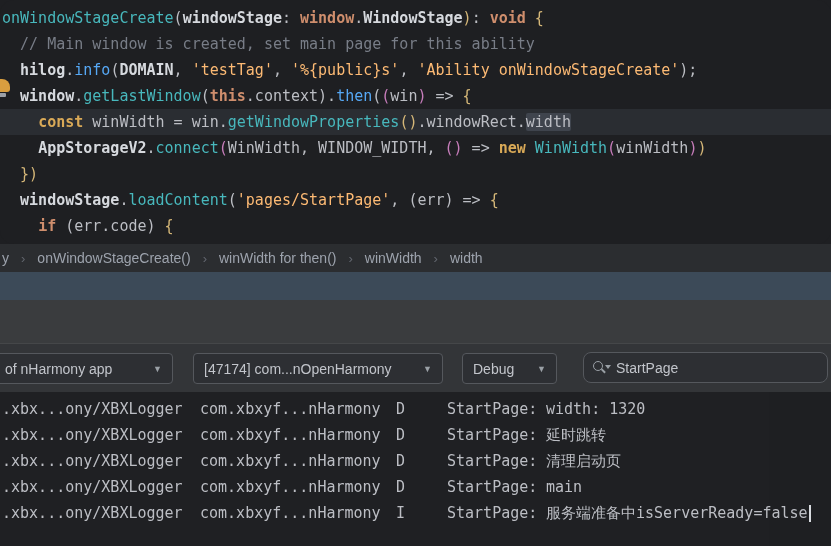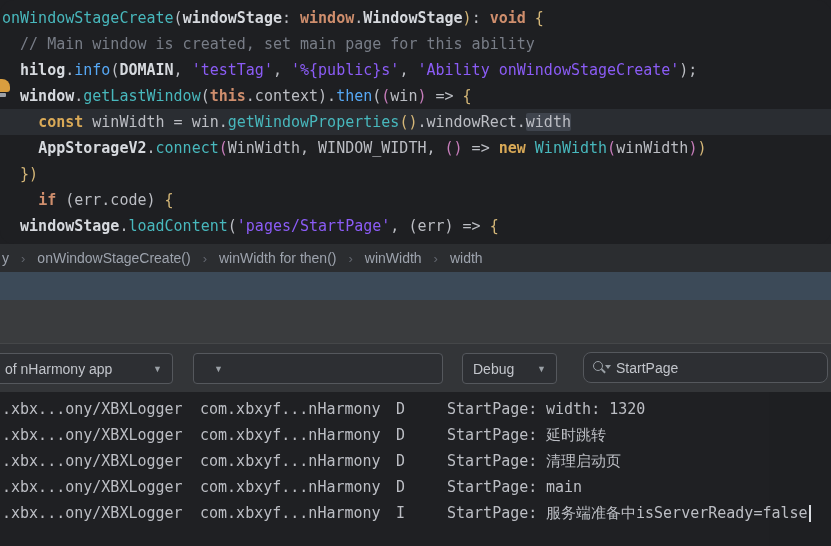--- a/index.html
+++ b/index.html
@@ -19,21 +19,21 @@
   }
   .code-line{white-space:pre;height:26px;padding-left:2px;}
   .code-line.hl-line{background:#2a2d32;}
   .tk-fg{color:#bcbec4;}
   .tk-fgb{color:#d6d9de;font-weight:700;}
   .tk-teal{color:#48b8bd;}
   .tk-blue{color:#56a8f5;}
   .tk-kw{color:#cf8e6d;font-weight:700;}
   .tk-kw2{color:#d9a957;font-weight:700;}
   .tk-gold{color:#d5b778;}
-  .tk-str{color:#8b5cf6;}
+  .tk-str{color:#fdba74;}
   .tk-cmt{color:#787d87;}
   .tk-pink{color:#c77dbb;}
   .word-hl{background:#3f444d;border-radius:2px;}
   .bulb{
     position:absolute;left:-7px;top:79px;width:17px;height:13px;
     background:#d99e3f;border-radius:8px 8px 3px 3px;
   }
   .bulb::after{
     content:"";position:absolute;left:4px;top:14px;width:9px;height:4px;
     background:#9ca0a6;border-radius:1px;
@@ -102,22 +102,22 @@
 
 <div class="editor">
   <div class="bulb"></div>
   <div class="code-line"><span class="tk-teal">onWindowStageCreate</span><span class="tk-fg">(</span><span class="tk-fgb">windowStage</span><span class="tk-fg">: </span><span class="tk-kw">window</span><span class="tk-fg">.</span><span class="tk-fgb">WindowStage</span><span class="tk-gold">)</span><span class="tk-fg">: </span><span class="tk-kw">void</span><span class="tk-fg"> </span><span class="tk-gold">{</span></div>
   <div class="code-line"><span class="tk-cmt">  // Main window is created, set main page for this ability</span></div>
   <div class="code-line"><span class="tk-fg">  </span><span class="tk-fgb">hilog</span><span class="tk-fg">.</span><span class="tk-blue">info</span><span class="tk-fg">(</span><span class="tk-fgb">DOMAIN</span><span class="tk-fg">, </span><span class="tk-str">'testTag'</span><span class="tk-fg">, </span><span class="tk-str">'%{public}s'</span><span class="tk-fg">, </span><span class="tk-str">'Ability onWindowStageCreate'</span><span class="tk-fg">);</span></div>
   <div class="code-line"><span class="tk-fg">  </span><span class="tk-fgb">window</span><span class="tk-fg">.</span><span class="tk-teal">getLastWindow</span><span class="tk-fg">(</span><span class="tk-kw">this</span><span class="tk-fg">.context</span><span class="tk-fg">).</span><span class="tk-blue">then</span><span class="tk-fg">(</span><span class="tk-pink">(</span><span class="tk-fg">win</span><span class="tk-pink">)</span><span class="tk-fg"> =&gt; </span><span class="tk-gold">{</span></div>
   <div class="code-line hl-line"><span class="tk-fg">    </span><span class="tk-kw2">const</span><span class="tk-fg"> winWidth = win.</span><span class="tk-teal">getWindowProperties</span><span class="tk-gold">()</span><span class="tk-fg">.windowRect.</span><span class="tk-fg word-hl">width</span></div>
   <div class="code-line"><span class="tk-fg">    </span><span class="tk-fgb">AppStorageV2</span><span class="tk-fg">.</span><span class="tk-teal">connect</span><span class="tk-pink">(</span><span class="tk-fg">WinWidth</span><span class="tk-fg">, </span><span class="tk-fg">WINDOW_WIDTH</span><span class="tk-fg">, </span><span class="tk-pink">()</span><span class="tk-fg"> =&gt; </span><span class="tk-kw2">new</span><span class="tk-fg"> </span><span class="tk-teal">WinWidth</span><span class="tk-pink">(</span><span class="tk-fg">winWidth</span><span class="tk-pink">)</span><span class="tk-gold">)</span></div>
   <div class="code-line"><span class="tk-gold">  })</span></div>
+  <div class="code-line"><span class="tk-fg">  </span><span class="tk-fgb">windowStage</span><span class="tk-fg">.</span><span class="tk-teal">loadContent</span><span class="tk-fg">(</span><span class="tk-str">'pages/StartPage'</span><span class="tk-fg">, (err) =&gt; </span><span class="tk-gold">{</span></div>
   <div class="code-line"><span class="tk-fg">    </span><span class="tk-kw">if</span><span class="tk-fg"> (err.code) </span><span class="tk-gold">{</span></div>
-  <div class="code-line"><span class="tk-fg">  </span><span class="tk-fgb">windowStage</span><span class="tk-fg">.</span><span class="tk-teal">loadContent</span><span class="tk-fg">(</span><span class="tk-str">'pages/StartPage'</span><span class="tk-fg">, (err) =&gt; </span><span class="tk-gold">{</span></div>
 </div>
 
 <div class="breadcrumbs">
   <span>y</span>
   <span class="crumb-sep">›</span>
   <span>onWindowStageCreate()</span>
   <span class="crumb-sep">›</span>
   <span>winWidth for then()</span>
   <span class="crumb-sep">›</span>
   <span>winWidth</span>
@@ -127,20 +127,21 @@
 
 <div class="blue-band"></div>
 <div class="gray-band"></div>
 
 <div class="log-toolbar">
   <div class="dd dd-scope">
     <span>of nHarmony app</span>
     <span class="caret">▼</span>
   </div>
   <div class="dd dd-process">
+    <span>[47174] com...nOpenHarmony</span>
     <span class="caret">▼</span>
   </div>
   <div class="dd dd-level">
     <span>Debug</span>
     <span class="caret">▼</span>
   </div>
   <div class="searchbox">
     <span class="mag">
         <span class="mini-caret"></span>
       </span>

